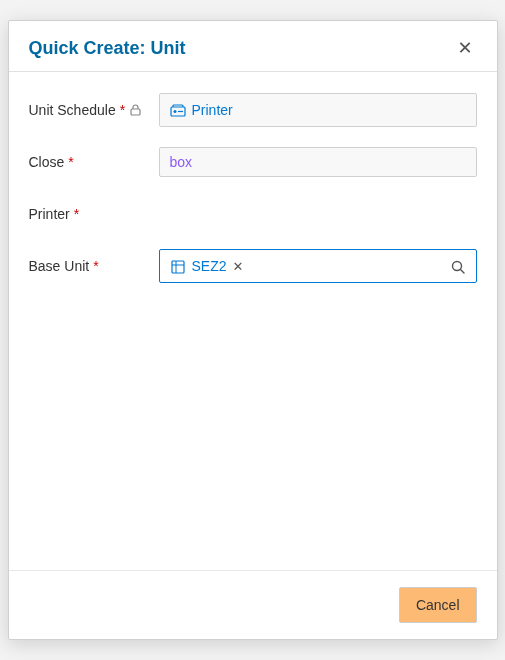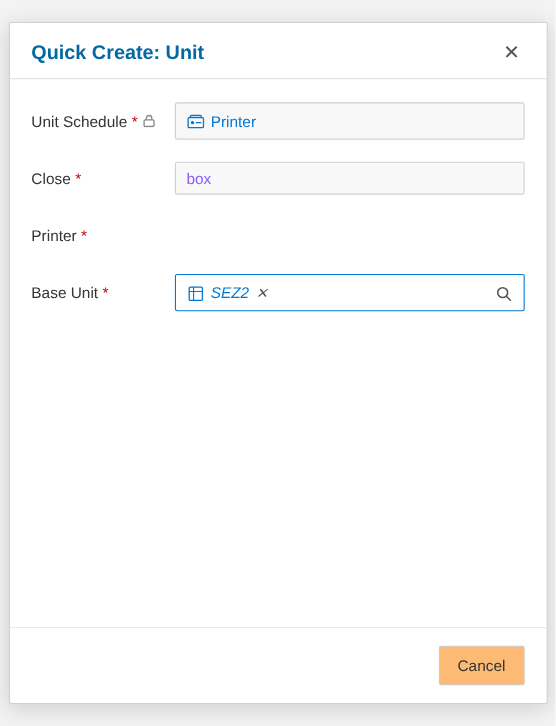--- a/index.html
+++ b/index.html
@@ -131,21 +131,20 @@
     .base-unit-field {
       display: flex;
       align-items: center;
       width: 100%;
       padding: 6px 10px;
       border: 1px solid #0078d4;
       border-radius: 2px;
       background: #fff;
       min-height: 34px;
       position: relative;
-      font-style: italic;
     }
 
     .base-unit-icon {
       color: #0078d4;
       margin-right: 6px;
       font-size: 14px;
     }
 
     .base-unit-link {
       color: #0078d4;

